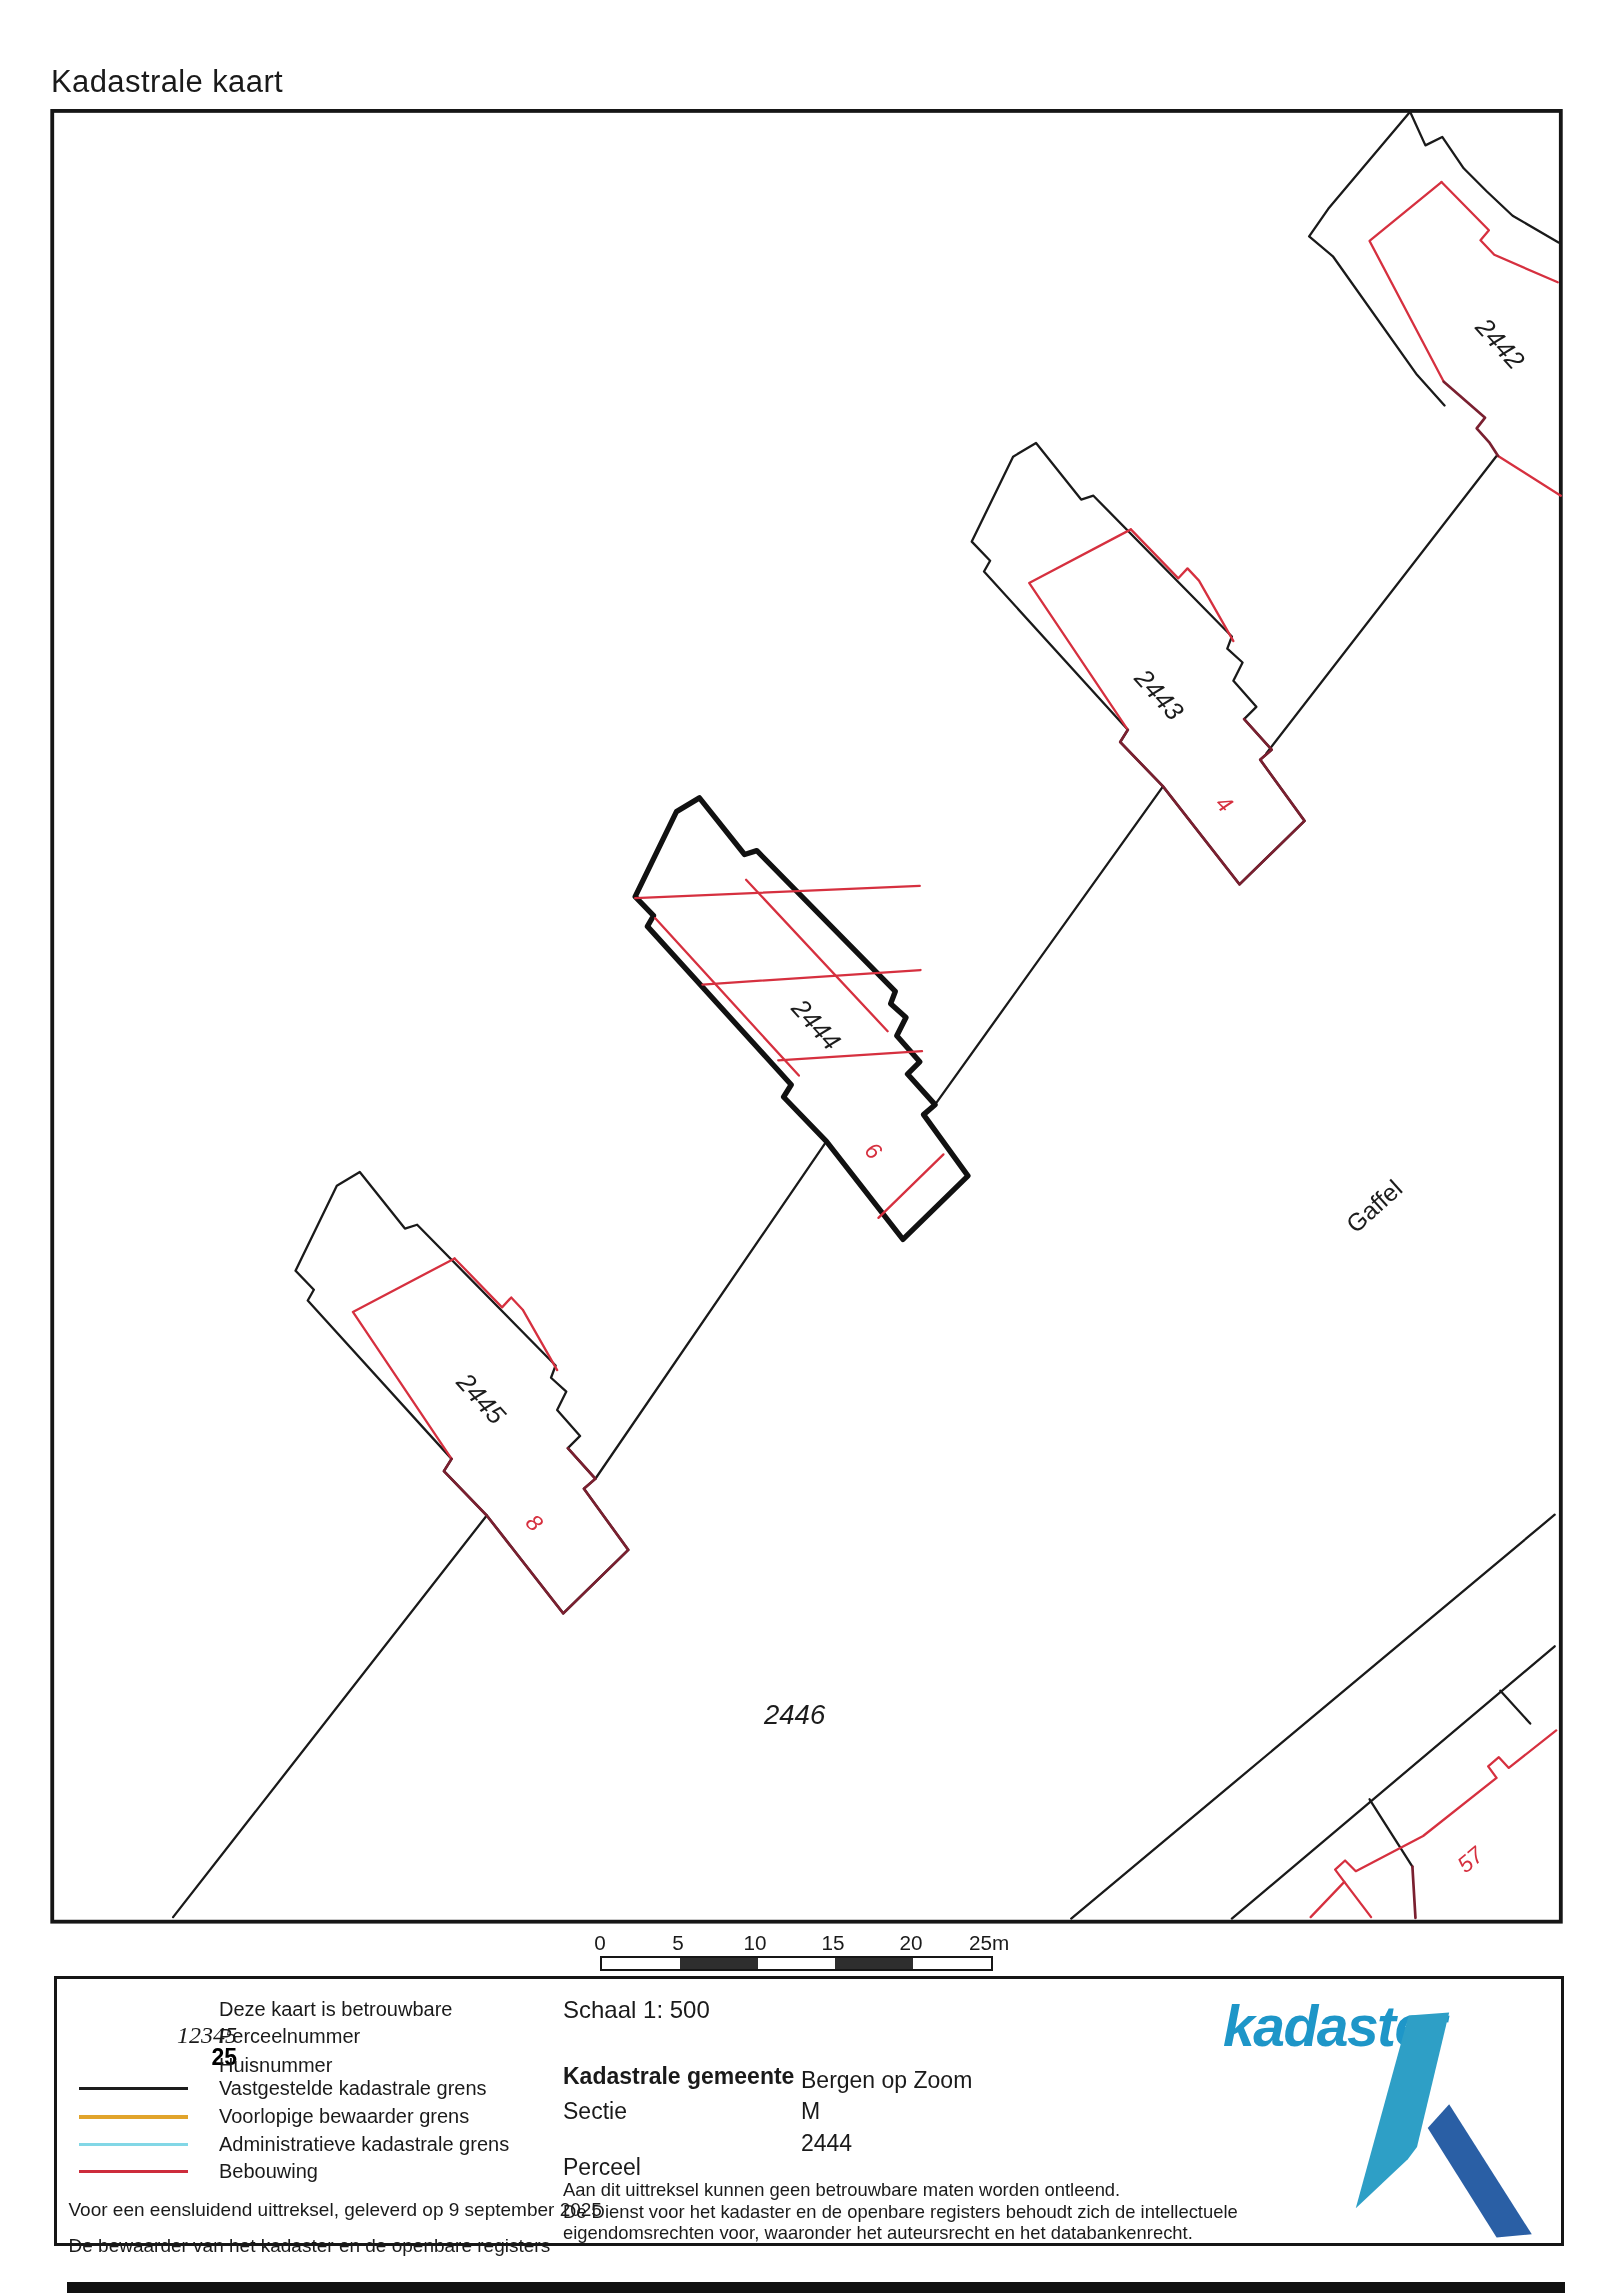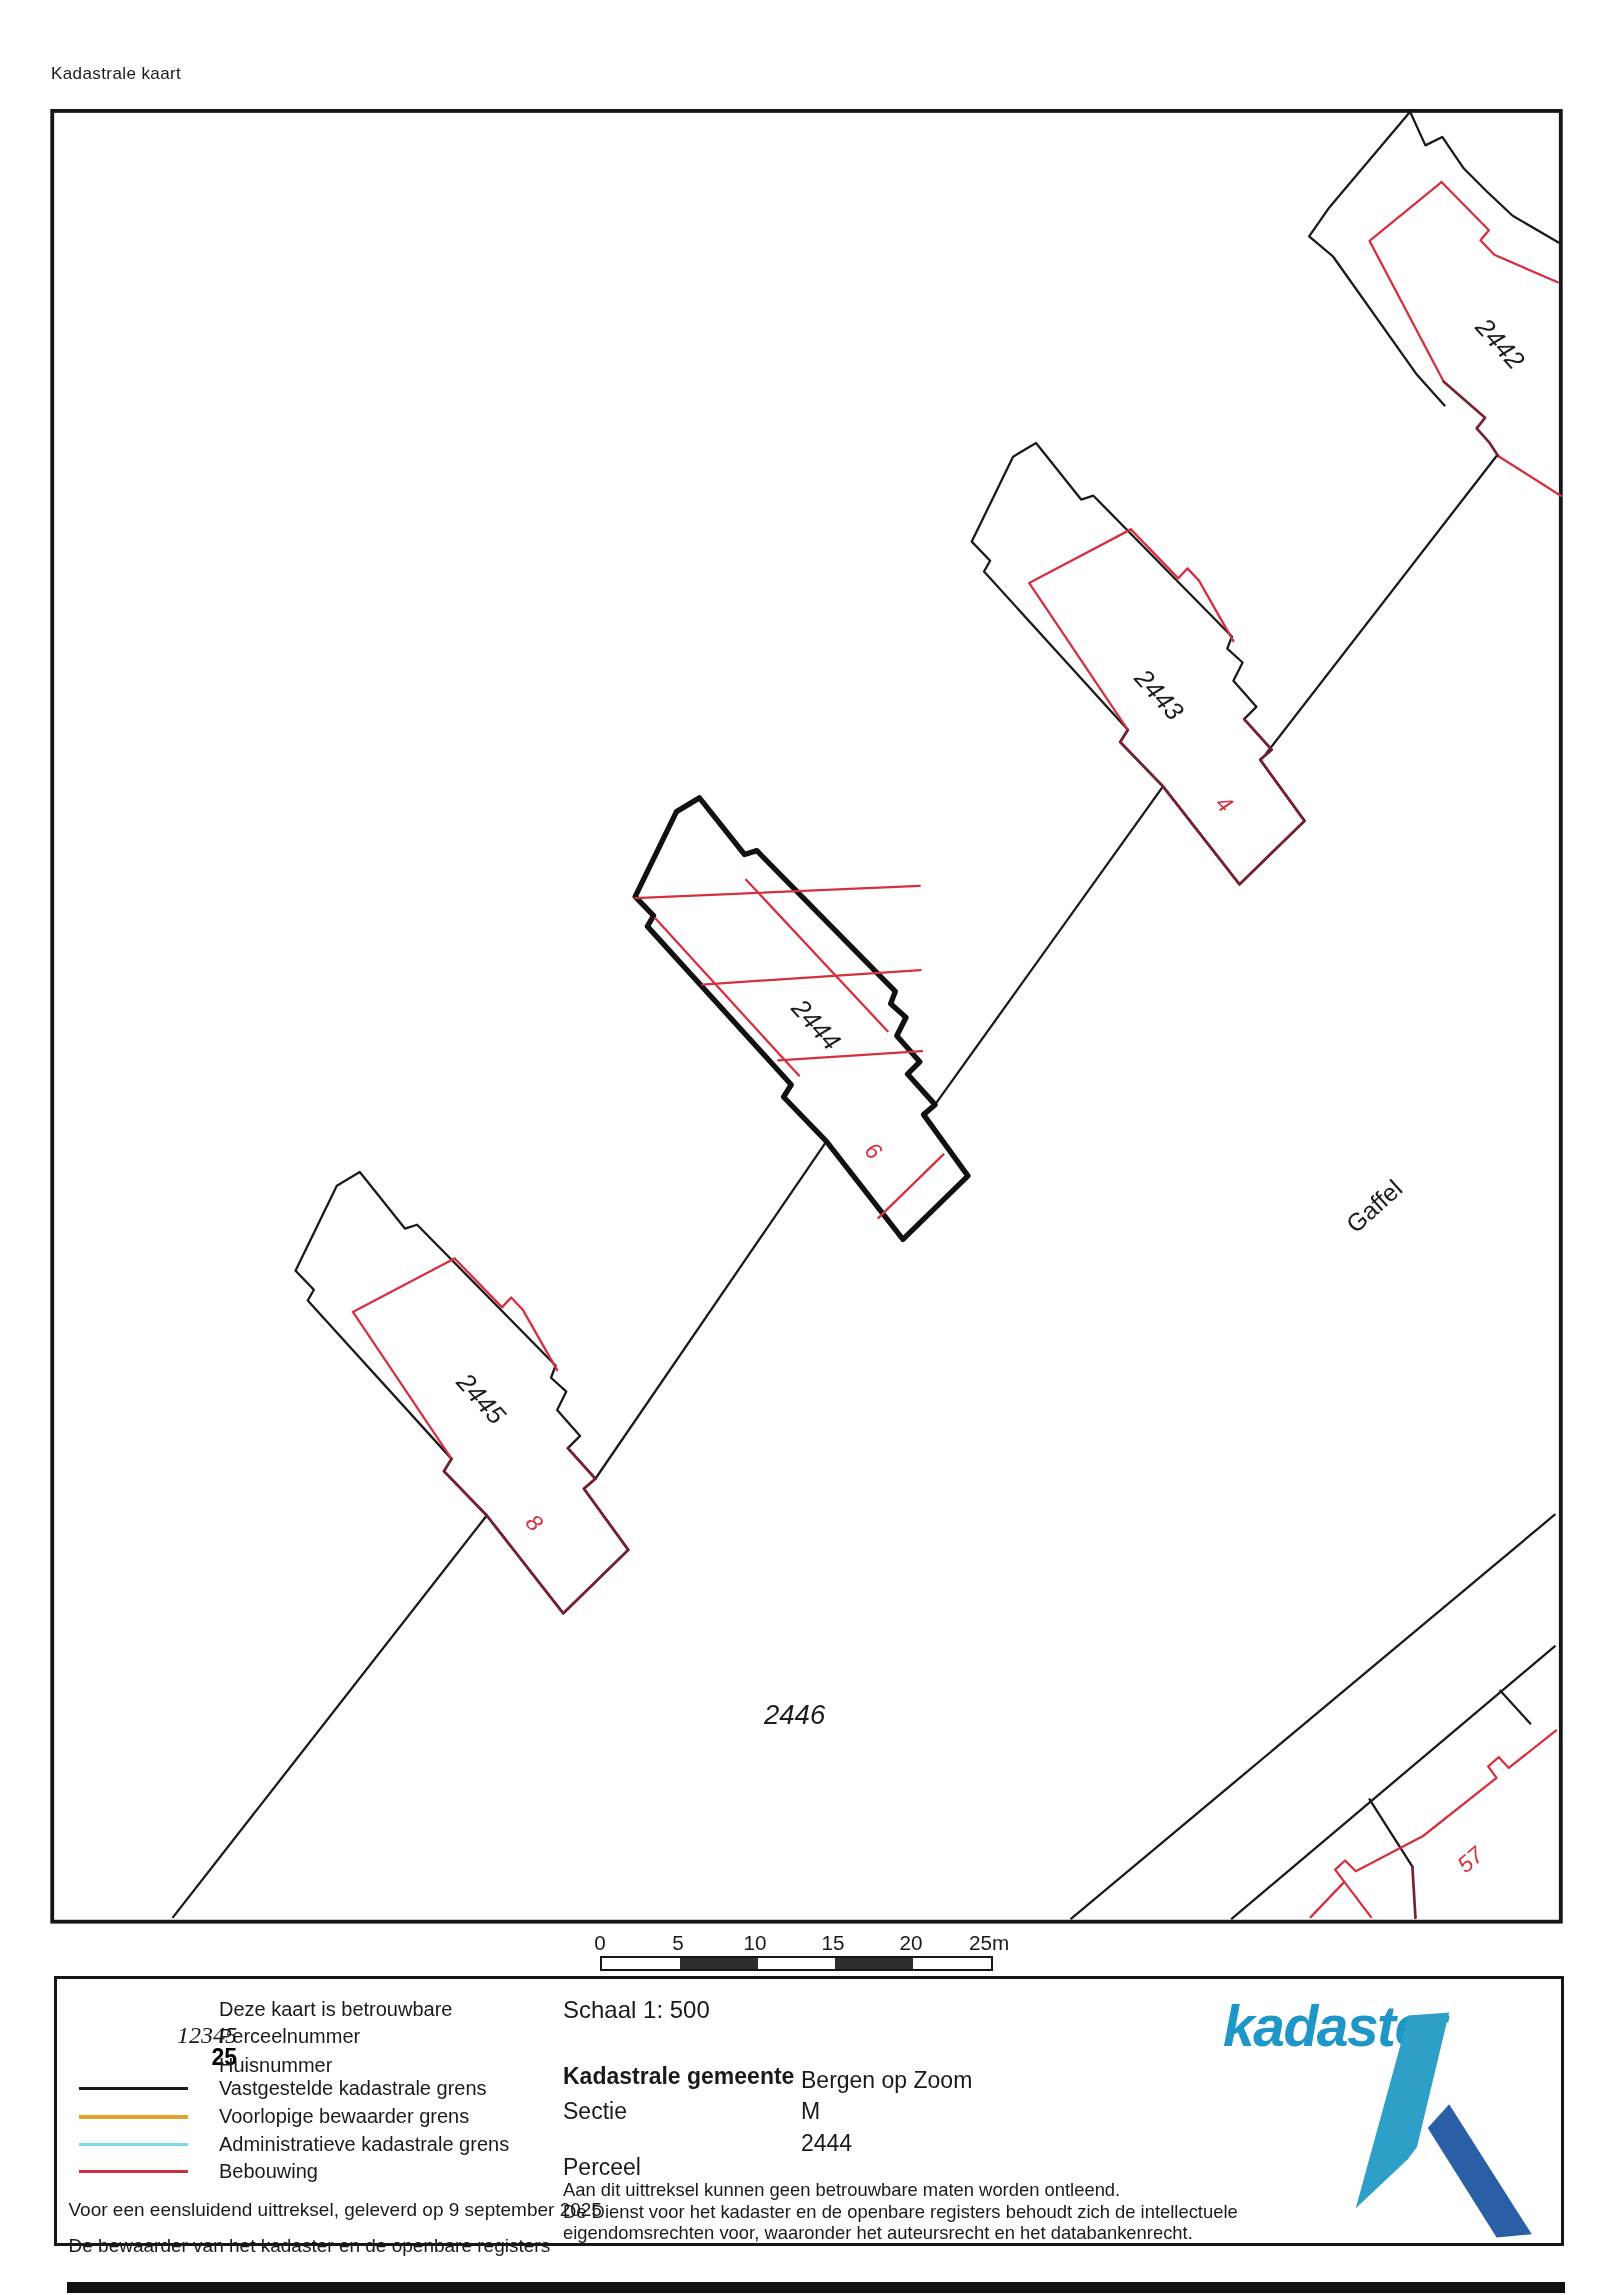--- a/index.html
+++ b/index.html
@@ -1,19 +1,19 @@
 <!DOCTYPE html>
 <html style="font-size:12.2px"><head>
 <meta charset="utf-8">
 <style>
   html,body{margin:0;padding:0;background:#e8e8e8;}
   .page{position:relative;width:1623px;height:2295px;background:#ffffff;overflow:hidden;
         font-family:"Liberation Sans",sans-serif;color:#1a1a1a;}
   .abs{position:absolute;}
-  .map-title{left:51px;top:64px;font-size:17px;letter-spacing:0.4px;}
+  .map-title{left:51px;top:64px;font-size:31px;letter-spacing:0.4px;}
   svg.linework{position:absolute;left:0;top:0;}
 
   
   .plabel{font-size:26px;font-style:italic;color:#1c1c1c;white-space:nowrap;transform-origin:0 0;}
   .rot48{transform:rotate(48deg);}
   .hnum{font-size:23px;font-style:italic;color:#d6303f;white-space:nowrap;transform-origin:0 0;}
   .rot45{transform:rotate(45deg);}
   .rotm40{transform:rotate(-40deg);}
   .street{font-size:24.5px;color:#1c1c1c;transform:rotate(-42deg);transform-origin:0 0;white-space:nowrap;}
   .lbl2446{left:764px;top:1699px;font-size:27.5px;font-style:italic;}

